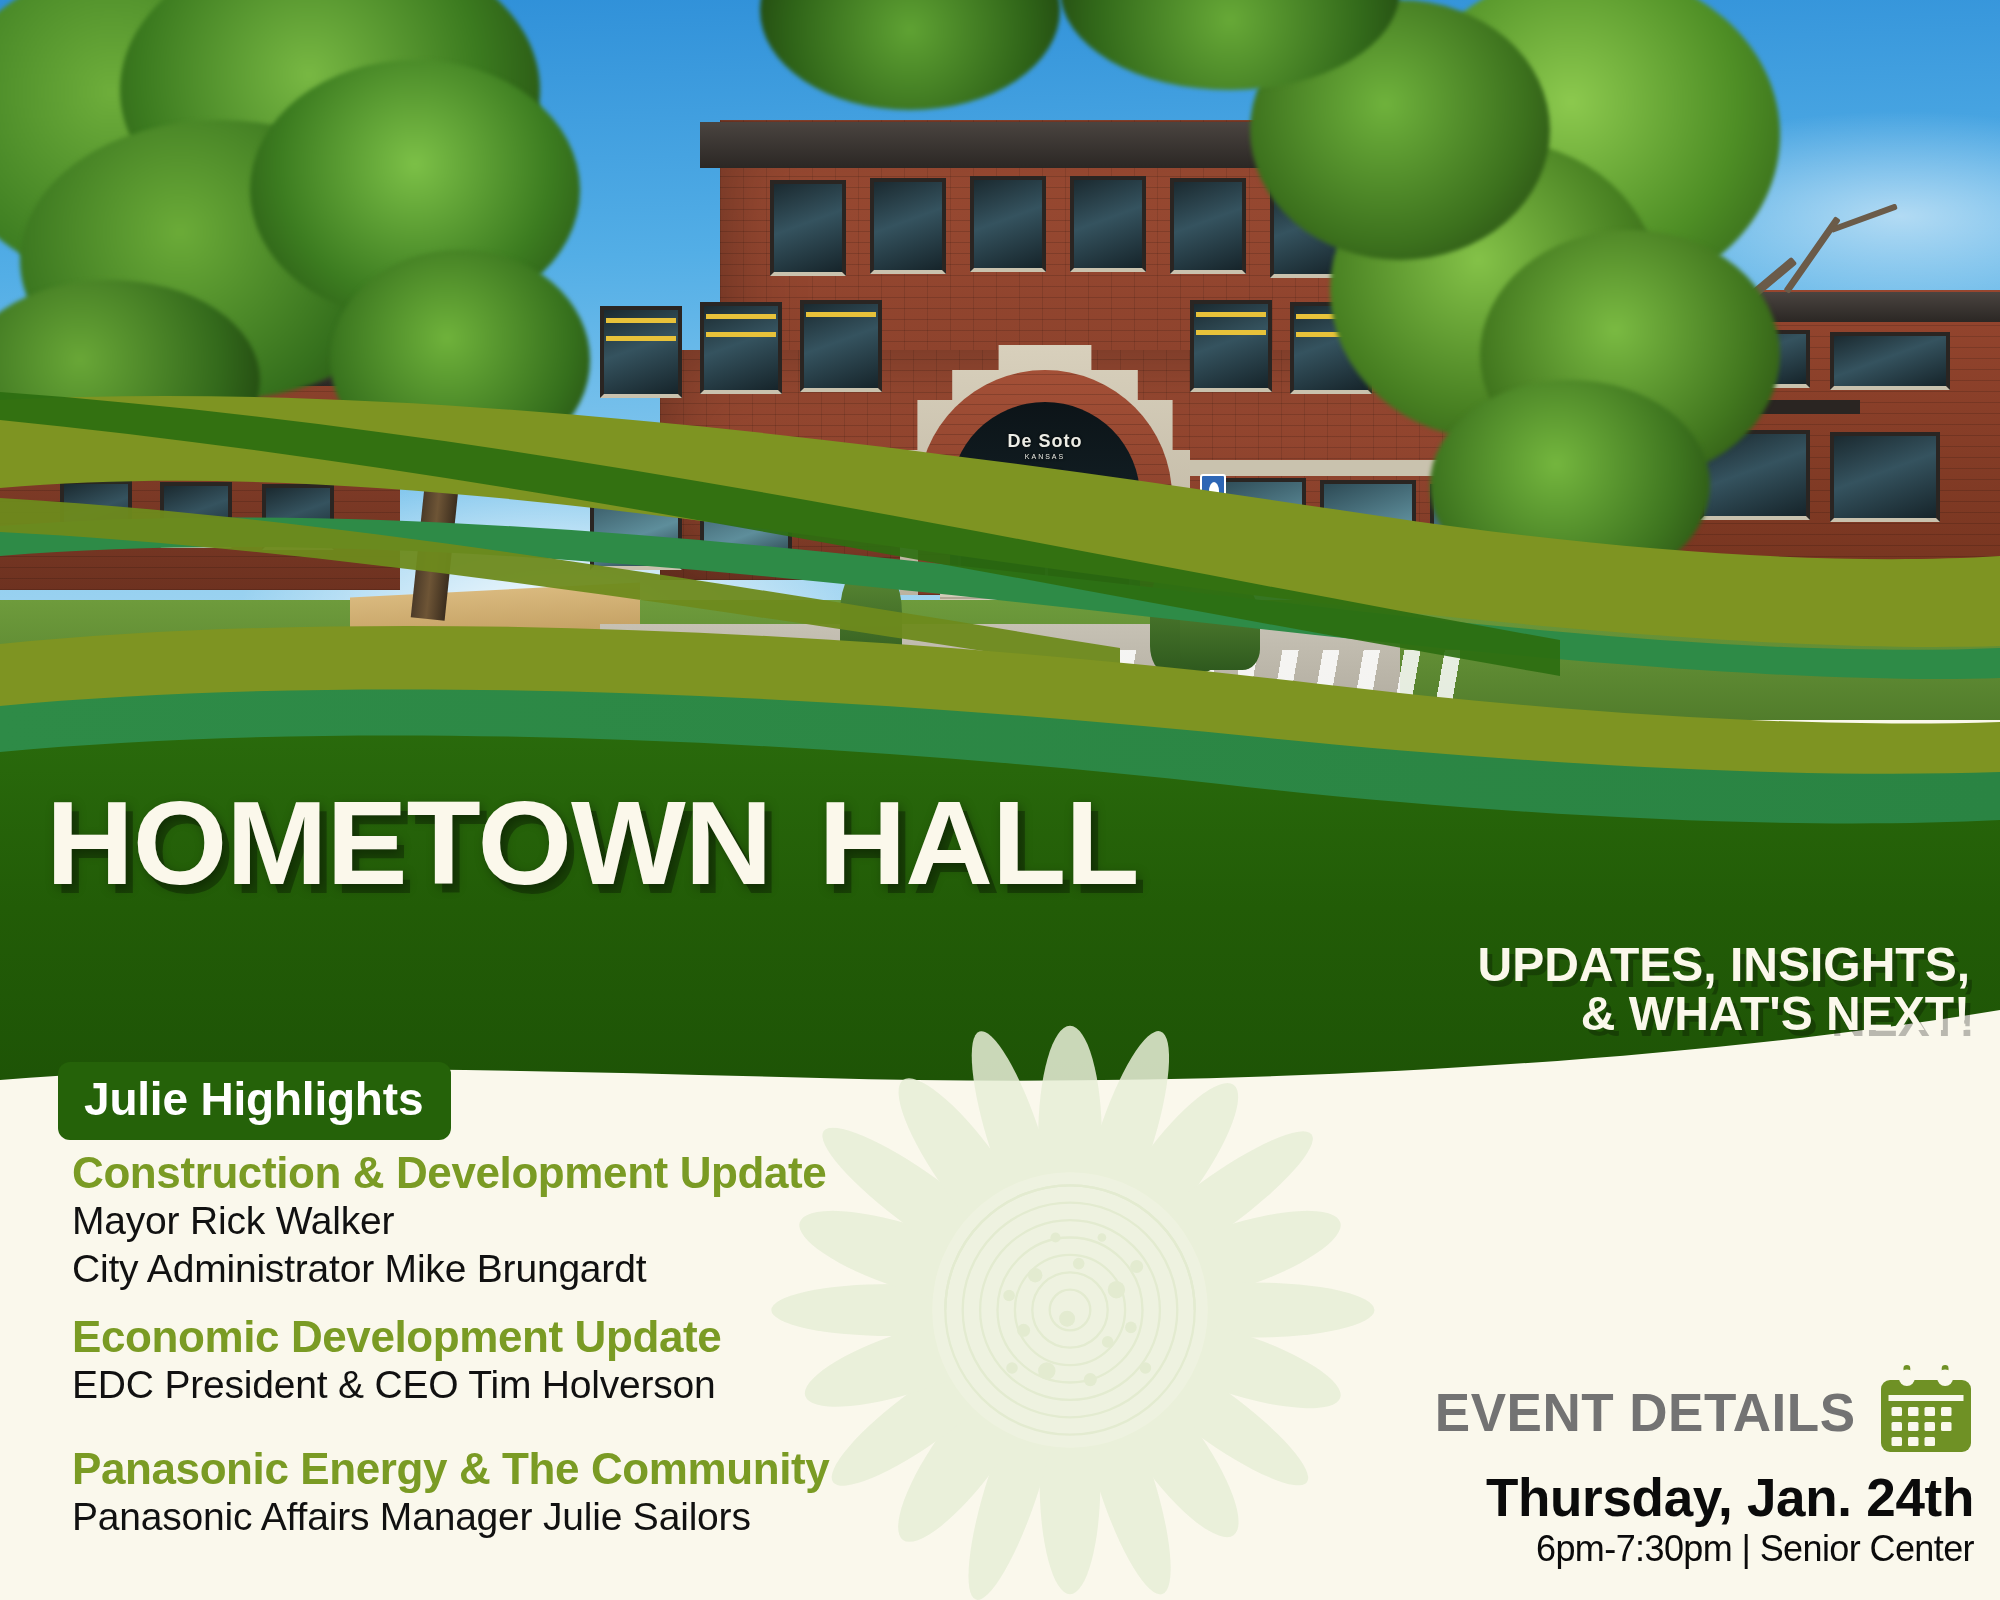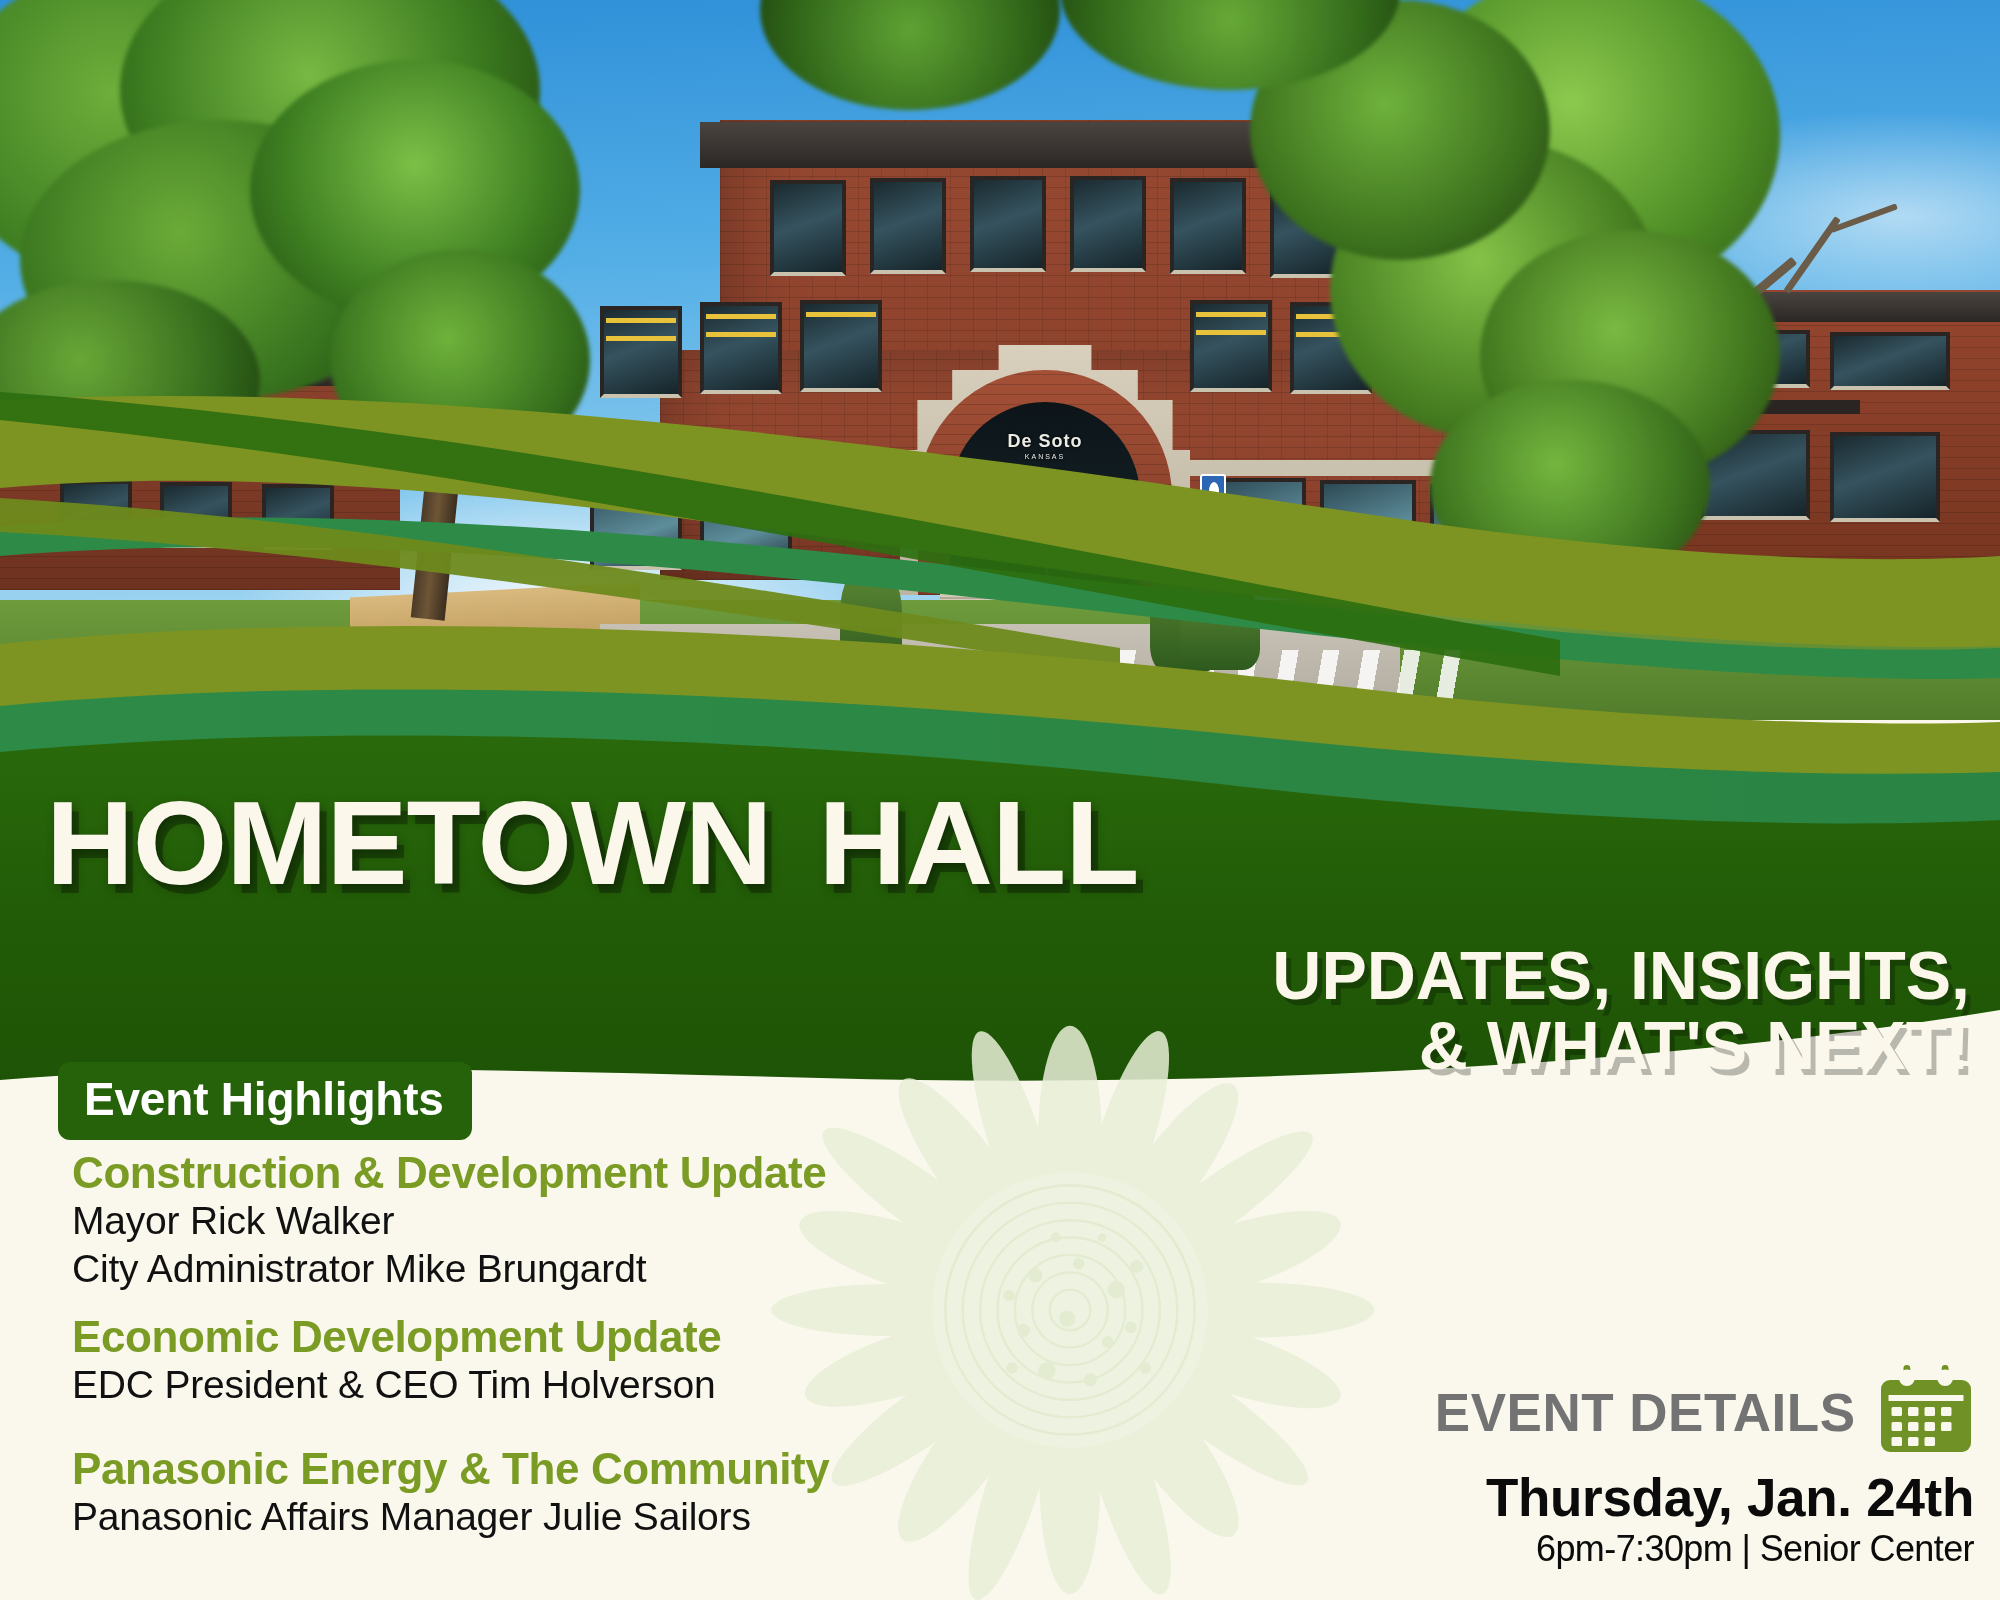--- a/index.html
+++ b/index.html
@@ -110,21 +110,21 @@
     transform-origin:left center;
     text-shadow:7px 9px 0 rgba(0,0,0,.30), 3px 4px 10px rgba(0,0,0,.35);
     white-space:nowrap;
     line-height:1;
   }
   .subhead{
     position:absolute;right:30px;top:940px;width:940px;
     text-align:right;
     font-family:"Liberation Sans", sans-serif;
     font-weight:bold;
-    font-size:68px;
+    font-size:48px;
     line-height:1.03;
     letter-spacing:0px;
     color:#FBF8EB;
     text-shadow:5px 6px 0 rgba(0,0,0,.26);
   }
   .sunflower{position:absolute;left:700px;top:-40px;width:820px;height:700px;opacity:.85;}
 
   .pill{
     position:absolute;left:58px;top:1062px;
     background:#256209;border-radius:12px;
@@ -384,21 +384,21 @@
     </g>
   </svg>
 
   <div class="headline">Hometown Hall</div>
 
   <div class="subhead">
     <div>UPDATES, INSIGHTS,</div>
     <div>&amp; WHAT'S NEXT!</div>
   </div>
 
-  <div class="pill">Event Highlights</div>
+  <div class="pill">Julie Highlights</div>
 
   <div class="hl" style="top:1148px;">
     <div class="t">Construction &amp; Development Update</div>
     <div class="s">Mayor Rick Walker</div>
     <div class="s">City Administrator Mike Brungardt</div>
   </div>
 
   <div class="hl" style="top:1312px;">
     <div class="t">Economic Development Update</div>
     <div class="s">EDC President &amp; CEO Tim Holverson</div>

